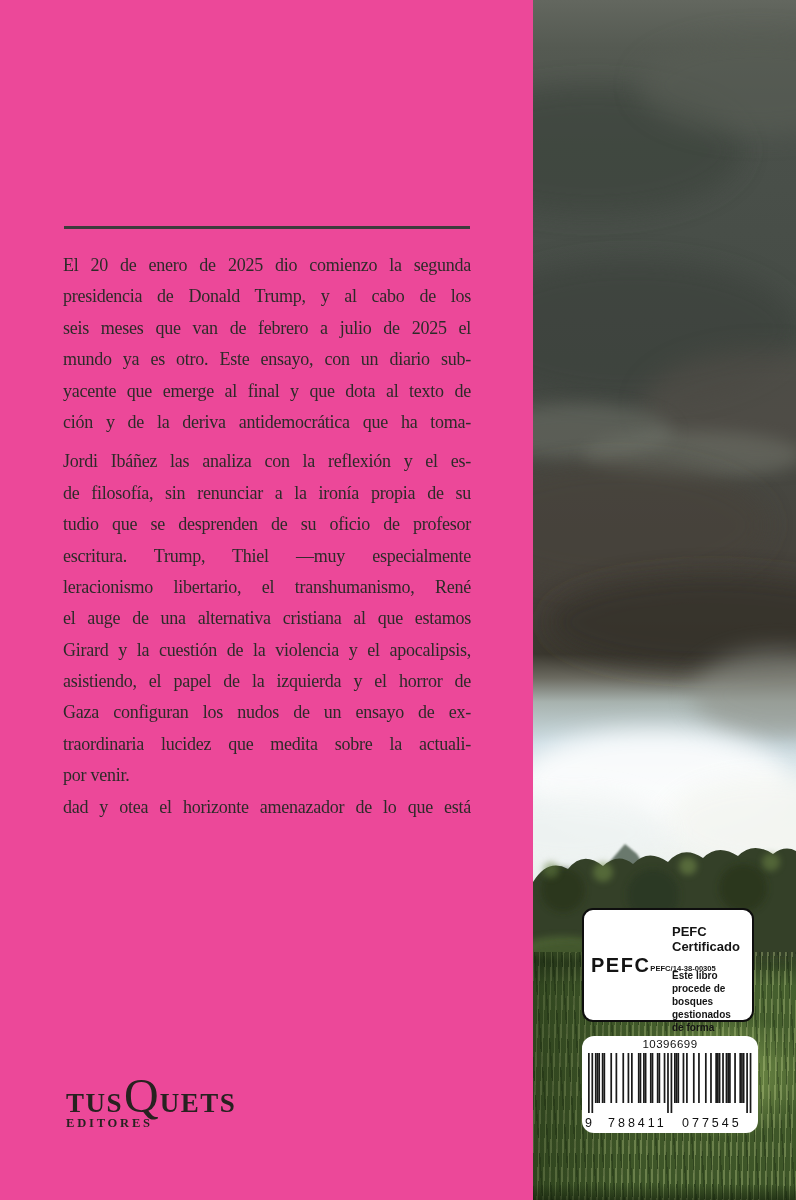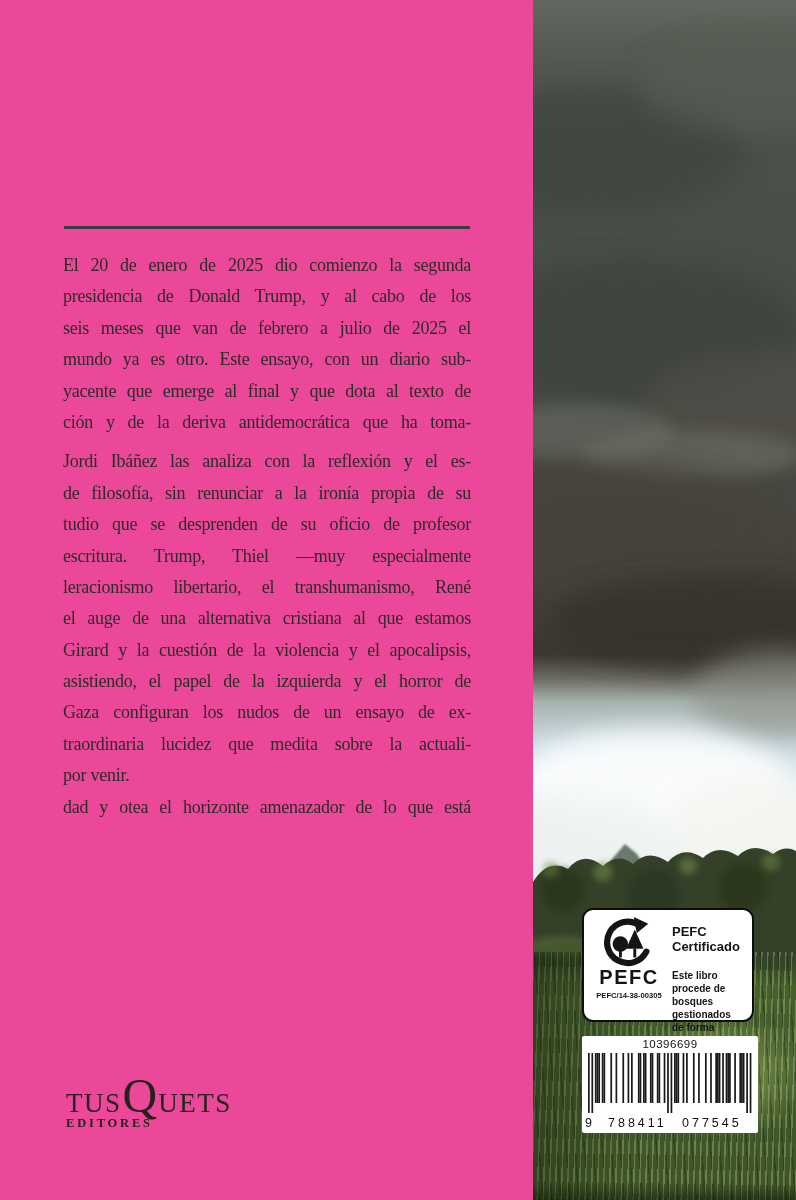--- a/index.html
+++ b/index.html
@@ -10,21 +10,21 @@
   .rule{position:absolute;left:64px;top:226px;width:406px;height:3px;background:#3c3c3c;}
   .text-block{position:absolute;left:63px;top:250px;width:408px;color:#2d2b29;font-size:18px;}
   .para{margin:0 0 8px 0;}
   .tline{height:31.4px;line-height:31.4px;text-align:justify;text-align-last:justify;
          letter-spacing:-0.25px;white-space:normal;}
   .tline.last{text-align-last:left;}
 
   
   .logo{position:absolute;left:66px;top:1068px;width:156px;color:#272220;}
   .logo-word{display:flex;align-items:baseline;justify-content:flex-start;}
-  .logo-seg{font-size:27px;letter-spacing:1.5px;font-weight:400;}
+  .logo-seg{font-size:27px;letter-spacing:1.5px;font-weight:700;}
   .logo-q{font-size:48px;letter-spacing:0;margin:0 1px;font-weight:500;}
   .logo-sub{font-size:12.5px;letter-spacing:2.8px;margin-top:-7px;
             padding-right:3px;font-weight:600;}
 
   
   .photo{position:absolute;left:533px;top:0;width:263px;height:1200px;overflow:hidden;
          background:#4a504a;
          box-shadow:inset 0 3px 2px -1px rgba(0,0,0,.7), inset -3px 0 2px -1px rgba(0,0,0,.55);}
   .photo svg.scene{position:absolute;left:0;top:0;}
   .grass{position:absolute;left:0;top:952px;width:263px;height:248px;
@@ -34,31 +34,31 @@
       repeating-linear-gradient(92deg, rgba(210,225,155,.30) 0 1.5px, rgba(0,0,0,0) 1.5px 6px),
       repeating-linear-gradient(86deg, rgba(12,26,6,.28) 0 1.5px, rgba(0,0,0,0) 1.5px 9px),
       radial-gradient(ellipse 130px 90px at 72% 50%, rgba(150,180,95,.75) 0, rgba(150,180,95,0) 70%),
       linear-gradient(to bottom, rgba(64,86,44,0) 0, #46602e 34px, #41592a 55%, #3c5427 100%);}
 
   
   .pefc{position:absolute;left:49px;top:908px;width:172px;height:114px;background:#ffffff;
         border:2px solid #0e0e0e;border-radius:11px;box-sizing:border-box;
         display:flex;padding:7px 5px 5px 7px;color:#141414;
         font-family:"Liberation Sans",sans-serif;}
-  .pefc-left{width:76px;display:flex;flex-direction:column;align-items:center;}
+  .pefc-left{width:76px;display:flex;align-items:center;}
   .pefc-brand{font-size:20px;font-weight:800;letter-spacing:1.5px;line-height:20px;margin-top:-2px;}
   .pefc-code{font-size:7.6px;font-weight:700;margin-top:4px;white-space:nowrap;}
   .pefc-right{flex:1;padding-left:5px;padding-top:7px;}
   .pefc-title{font-size:13px;font-weight:700;}
   .pefc-body{font-size:10px;font-weight:700;line-height:13px;margin-top:15px;}
   .pefc-url{font-size:8.6px;font-weight:700;margin-top:13px;}
 
   
   .barcode{position:absolute;left:49px;top:1036px;width:176px;height:97px;background:#ffffff;
-           border-radius:2px;font-family:"Liberation Sans",sans-serif;color:#111;}
+           border-radius:12px;font-family:"Liberation Sans",sans-serif;color:#111;}
   .bc-top{position:absolute;left:0;top:2px;width:100%;text-align:center;
           font-size:11.5px;letter-spacing:.5px;}
   .bc-bars{position:absolute;left:6px;top:17px;}
   .bc-digits{position:absolute;left:0;top:80px;width:100%;height:15px;font-size:12.5px;
              letter-spacing:3px;}
   .bc-d1{position:absolute;left:3px;}
   .bc-g1{position:absolute;left:26px;}
   .bc-g2{position:absolute;left:100px;}
 </style>
 </head>

